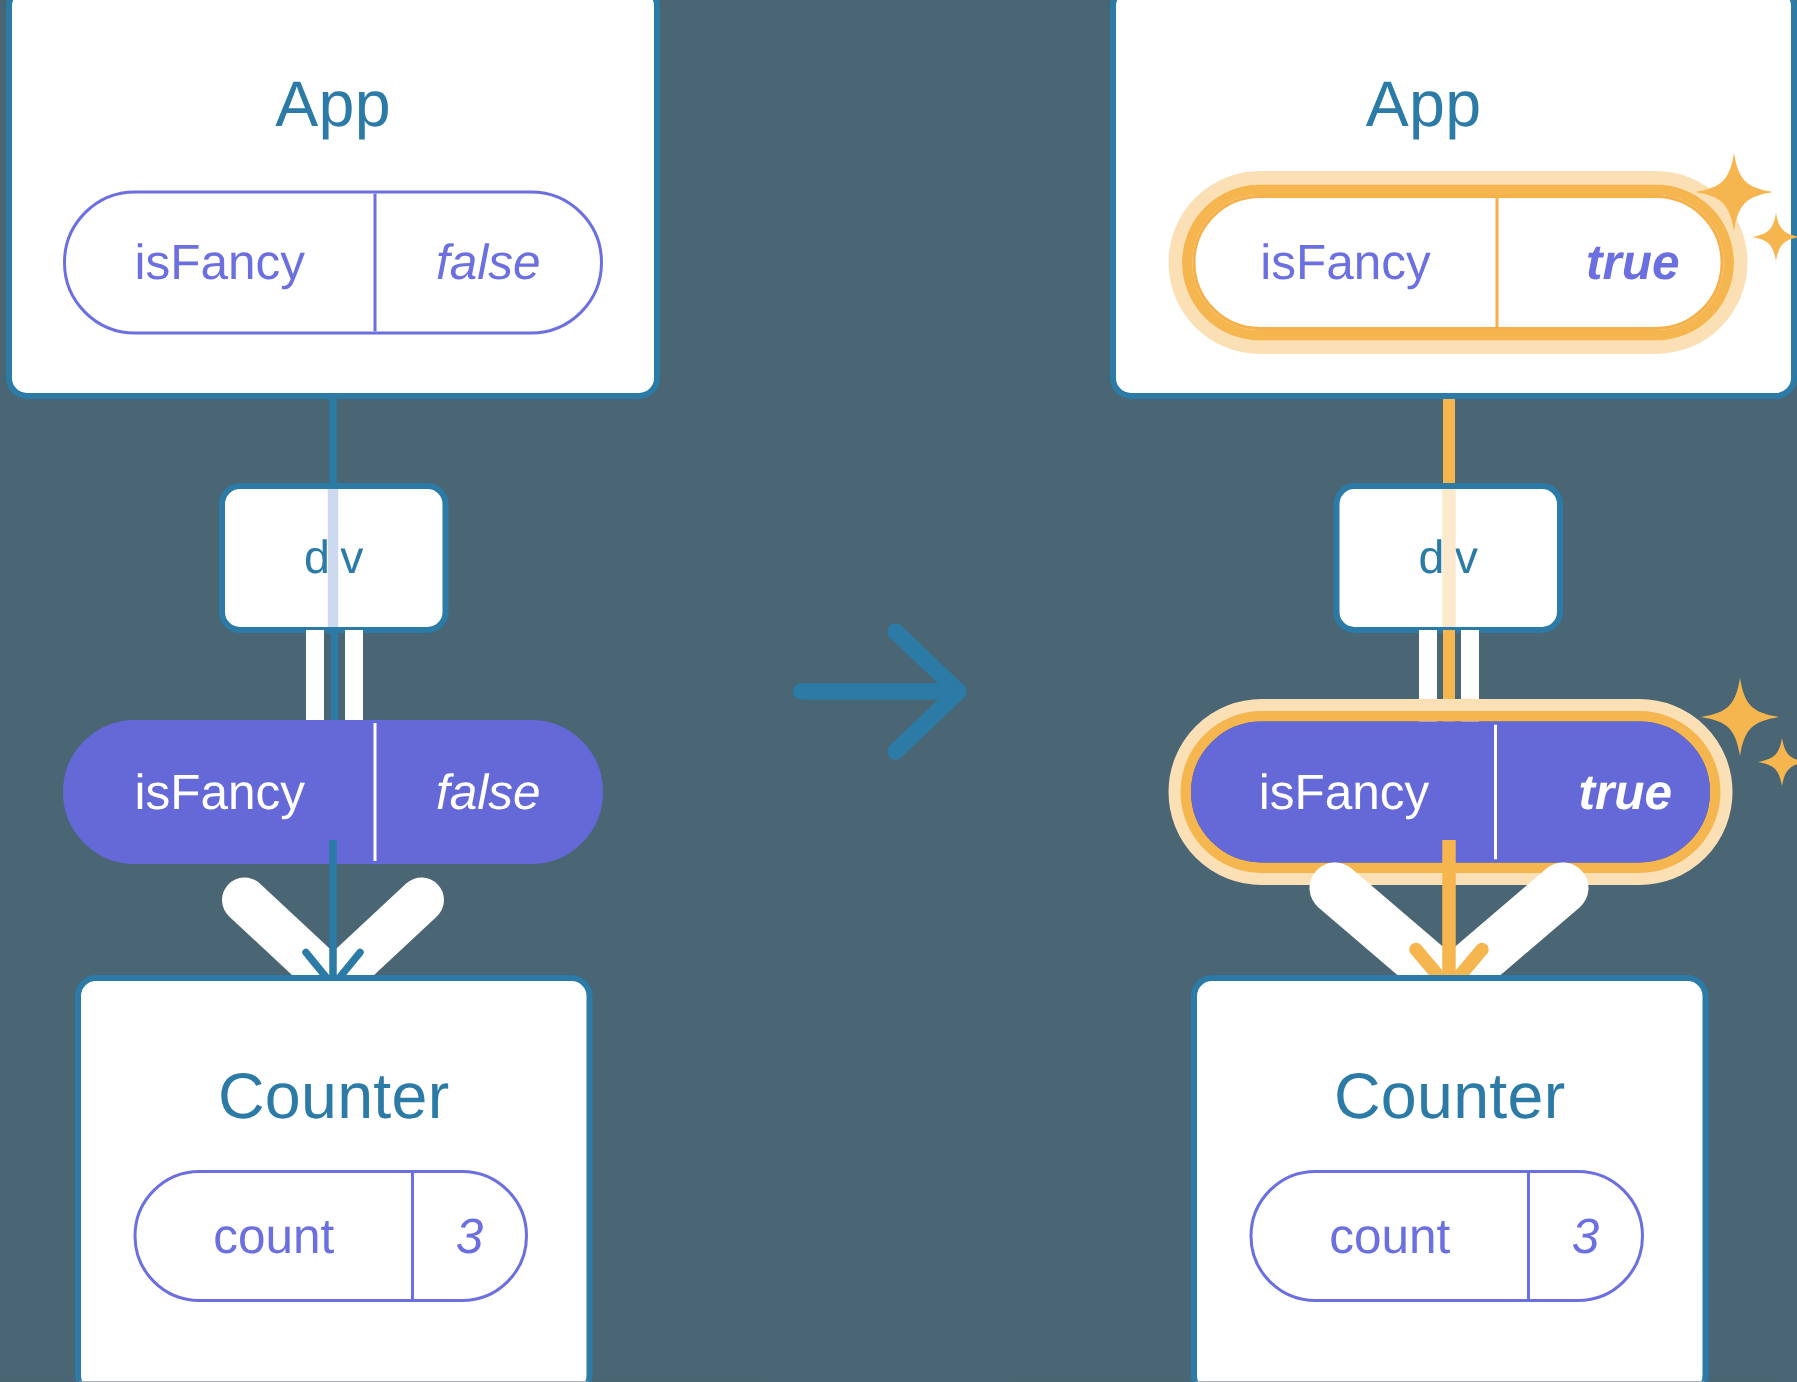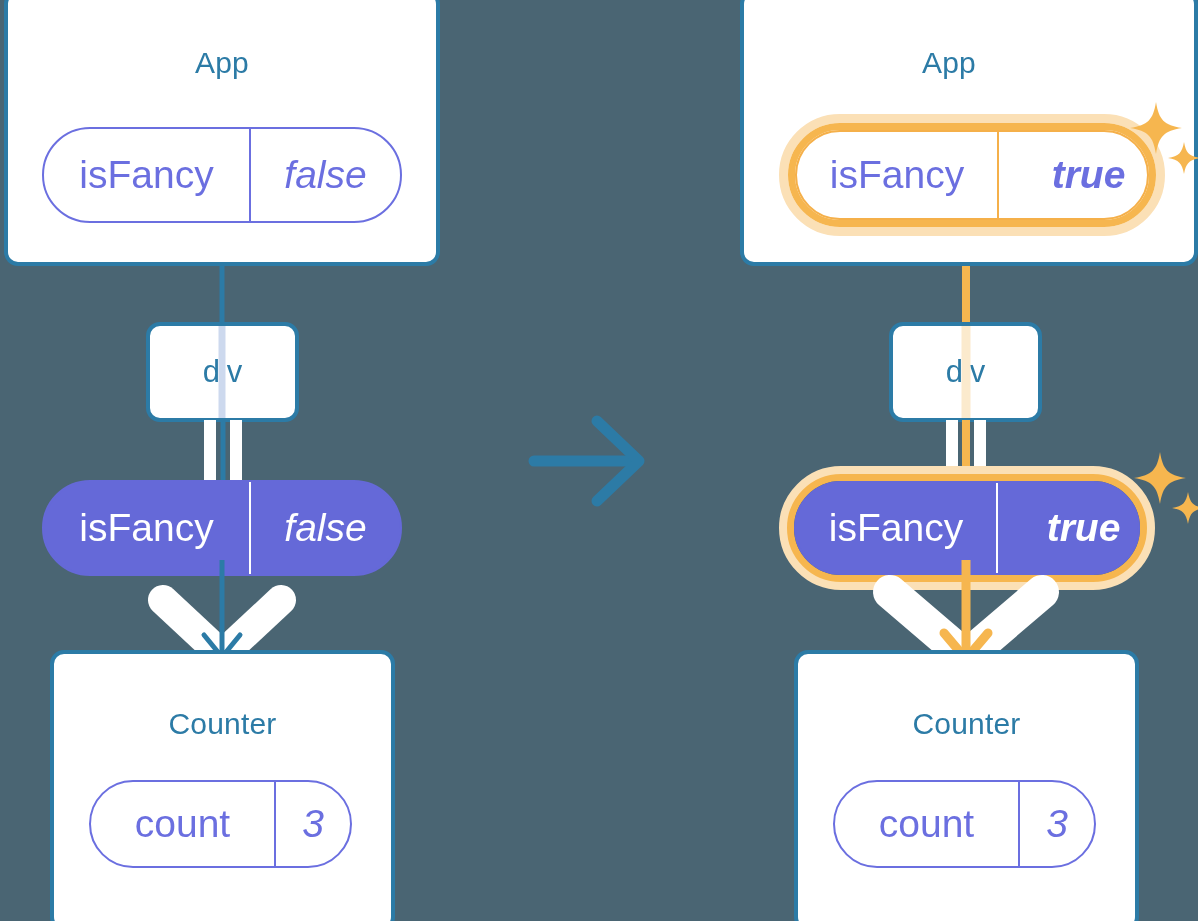--- a/index.html
+++ b/index.html
@@ -19,21 +19,21 @@
     background:#ffffff;
     border:4px solid #2c7ba6;
     border-radius:14px;
     box-sizing:border-box;
   }
   .box-title{
     position:absolute;
     left:0;right:0;
     text-align:center;
     color:#2c7ba6;
-    font-size:30px;
+    font-size:43px;
     font-weight:400;
     letter-spacing:.2px;
     white-space:nowrap;
   }
   .div-label{
     position:absolute;left:0;right:0;top:50%;
     transform:translateY(-50%);
     text-align:center;color:#2c7ba6;font-size:31px;
   }
 
@@ -49,21 +49,21 @@
   .pill-outline{
     border:2px solid #6b6fe0;
     background:#ffffff;
   }
   .pill-solid{
     background:#6569d8;
     border:2px solid #6569d8;
   }
   .pill .cell{
     display:flex;align-items:center;justify-content:center;
-    font-size:39px;
+    font-size:33px;
     white-space:nowrap;
   }
   .pill-outline .cell{color:#6b6fe0;}
   .pill-solid .cell{color:#ffffff;}
   .pill .cell.k{flex:0 0 auto;}
   .pill .cell.v{flex:1 1 auto;font-style:italic;}
   .pill-outline .sep{width:2px;background:#6b6fe0;}
   .pill-solid .sep{width:2px;background:#ffffff;}
   .pill-outline.hl{border-color:#f5b04a;}
   .pill-outline.hl .sep{background:#f5b04a;}

